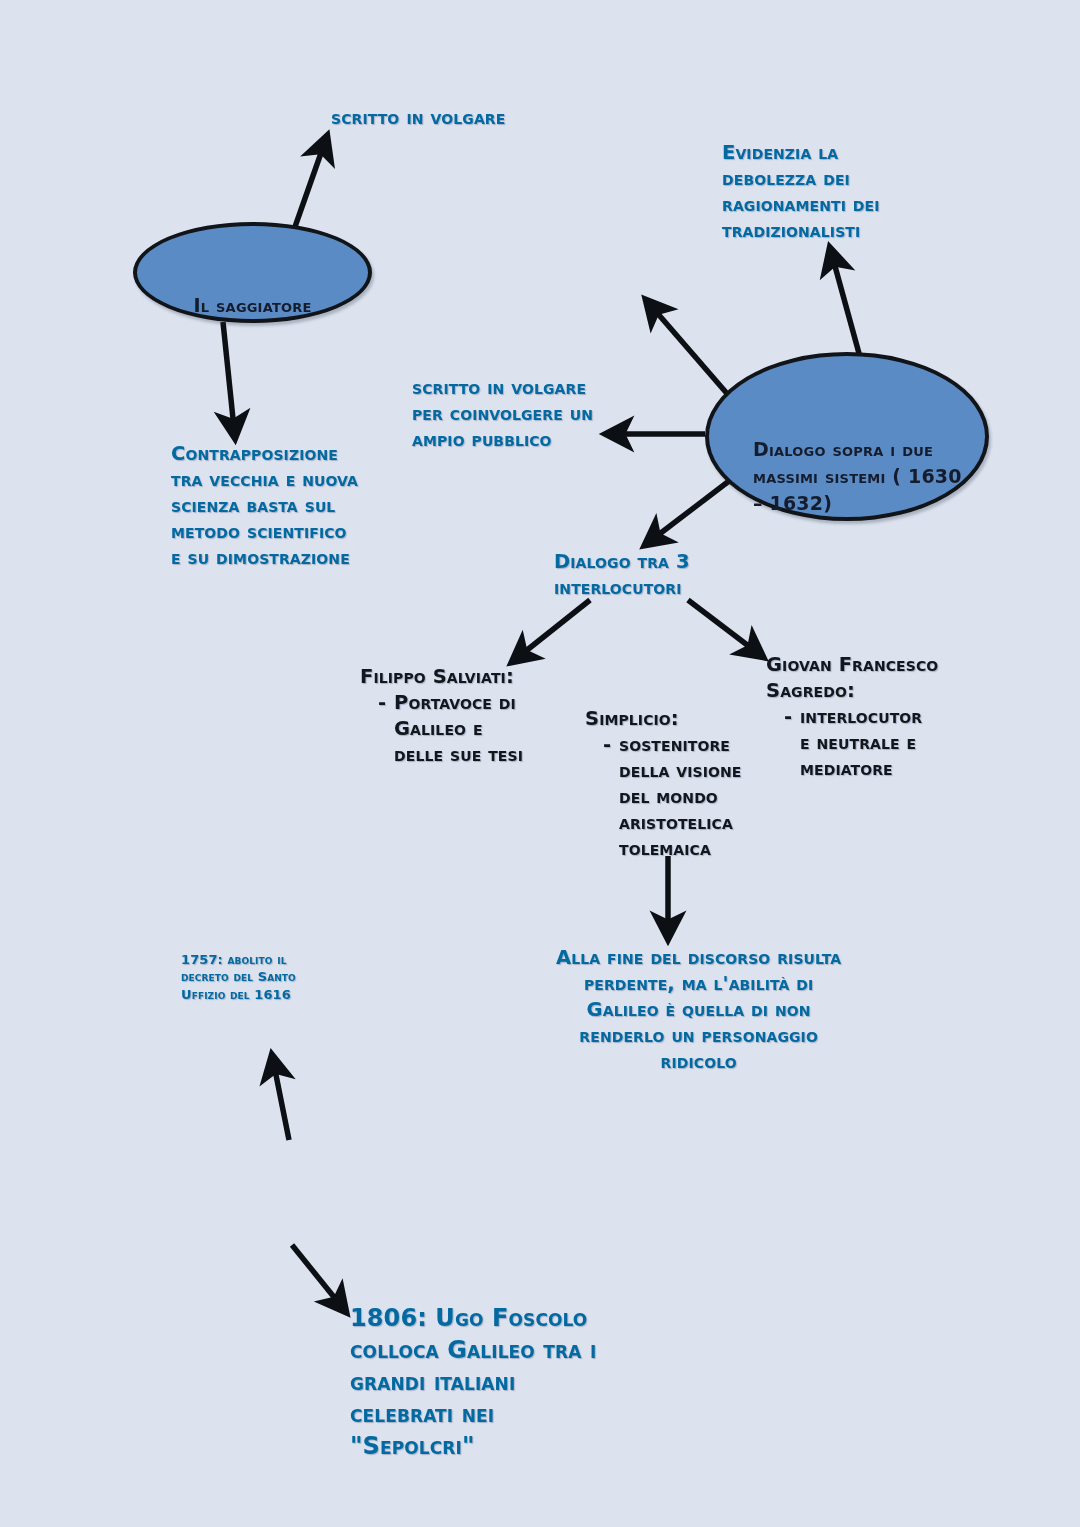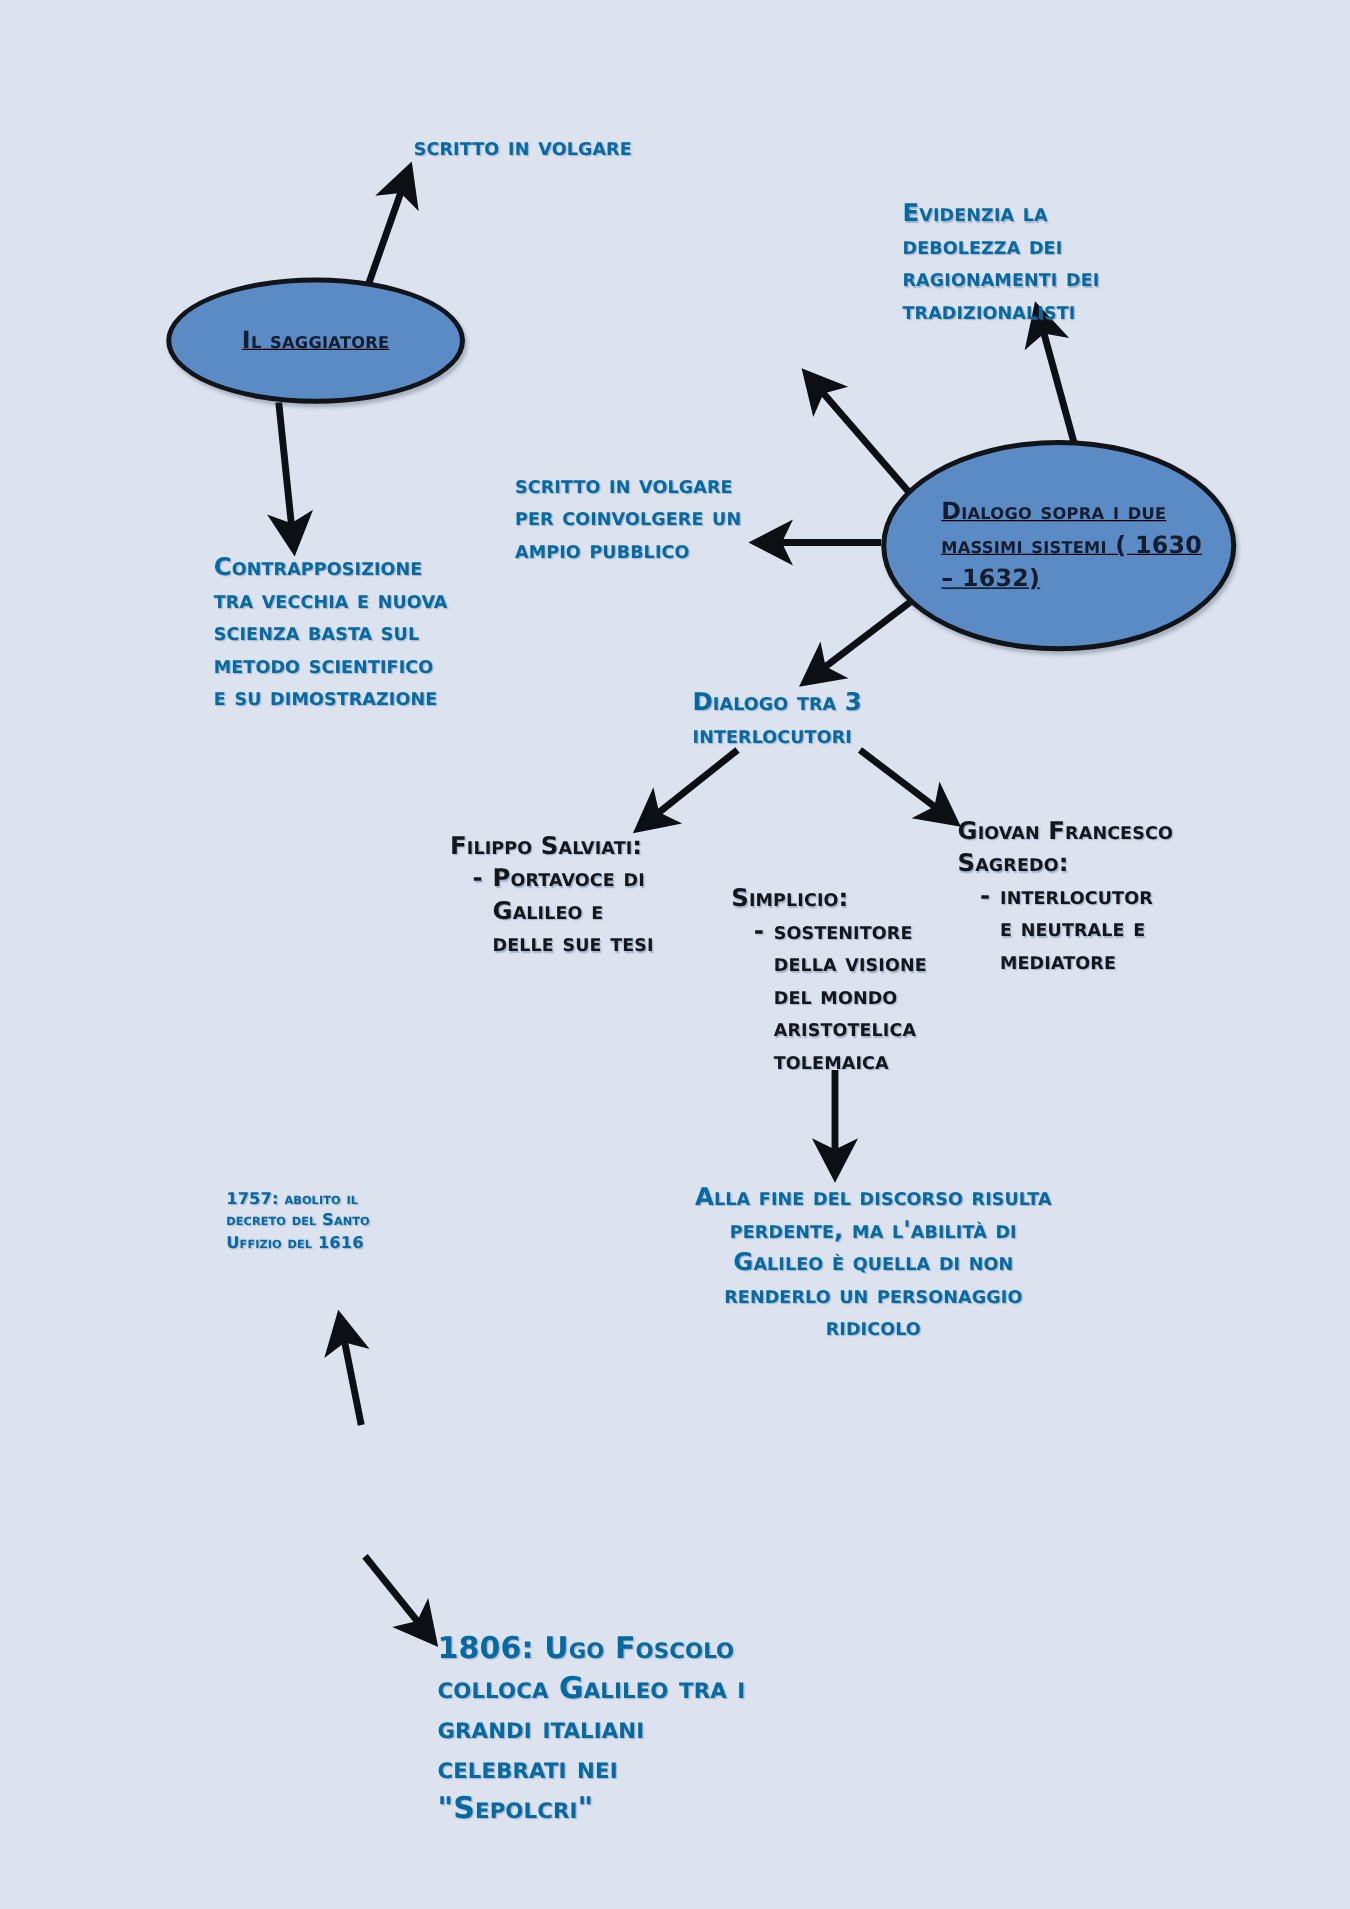--- a/index.html
+++ b/index.html
@@ -28,24 +28,23 @@
     height: 1527px;
     pointer-events: none;
   }
   .node {
     position: absolute;
     border: 4px solid #111419;
     border-radius: 50%;
     background: #5b8bc4;
     box-sizing: border-box;
     display: flex;
-    align-items: center;
+    align-items: flex-end;
     justify-content: center;
     box-shadow: 2px 3px 3px rgba(40,50,70,0.28);
-    text-decoration: underline;
   }
   .node-label {
     color: #141c2e;
     font-weight: 700;
     font-variant: small-caps;
     letter-spacing: 0.2px;
     line-height: 1.42;
     text-align: left;
     padding: 0 14px;
     white-space: pre-line;
@@ -130,21 +129,21 @@
     <span class="node-label" style="font-size:19px;">Il saggiatore</span>
   </div>
 
   <div class="node" style="left:705px; top:352px; width:284px; height:169px;">
     <span class="node-label" style="font-size:19px; width:100%; padding-left:44px;">Dialogo sopra i due massimi sistemi ( 1630 – 1632)</span>
   </div>
 
 
   <div class="note" style="left:331px; top:104px; font-size:20px;">scritto in volgare</div>
 
-  <div class="note" style="left:722px; top:158px; font-size:19.5px;">Evidenzia la
+  <div class="note" style="left:722px; top:140px; font-size:19.5px;">Evidenzia la
 debolezza dei
 ragionamenti dei
 tradizionalisti</div>
 
 
   <div class="note" style="left:412px; top:375px; font-size:19.5px;">scritto in volgare
 per coinvolgere un
 ampio pubblico</div>
 
   <div class="note" style="left:171px; top:441px; font-size:19.5px;">Contrapposizione

